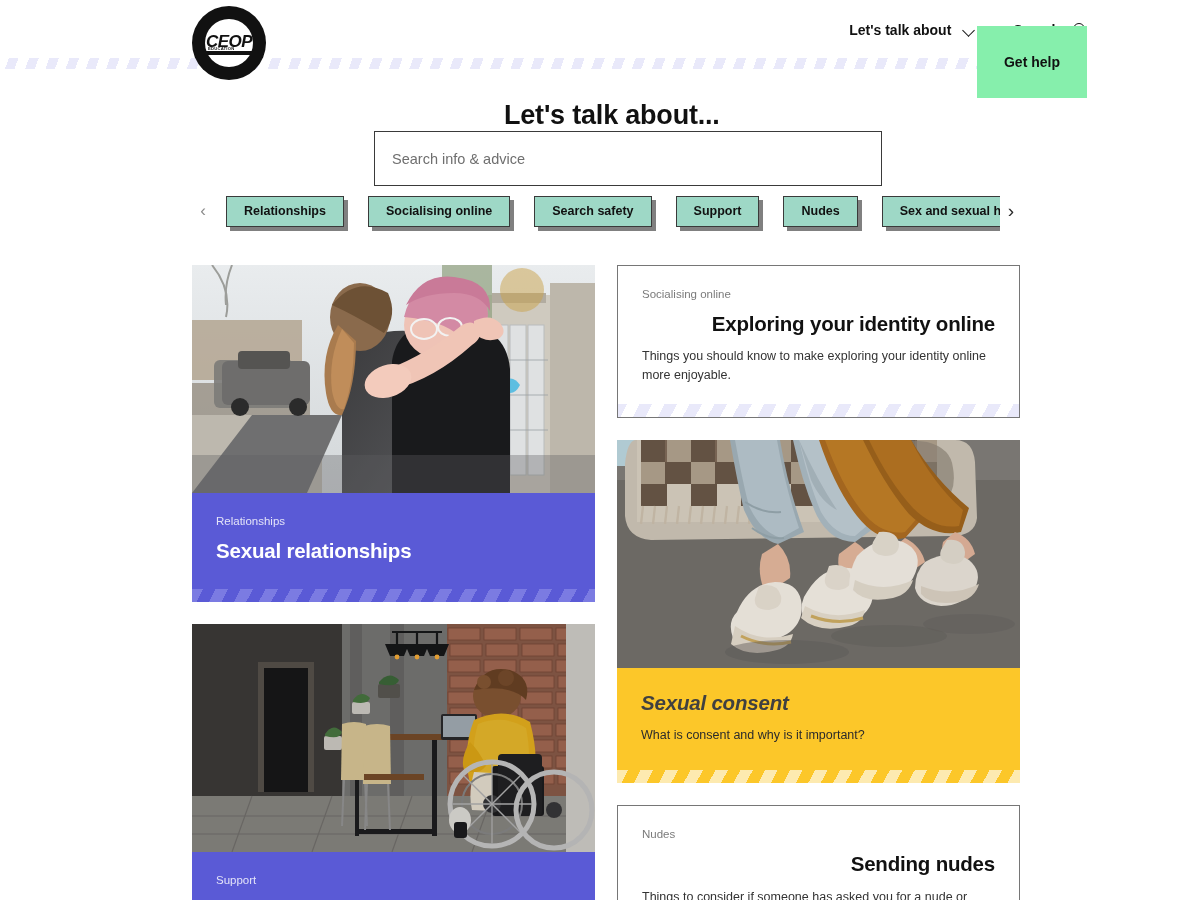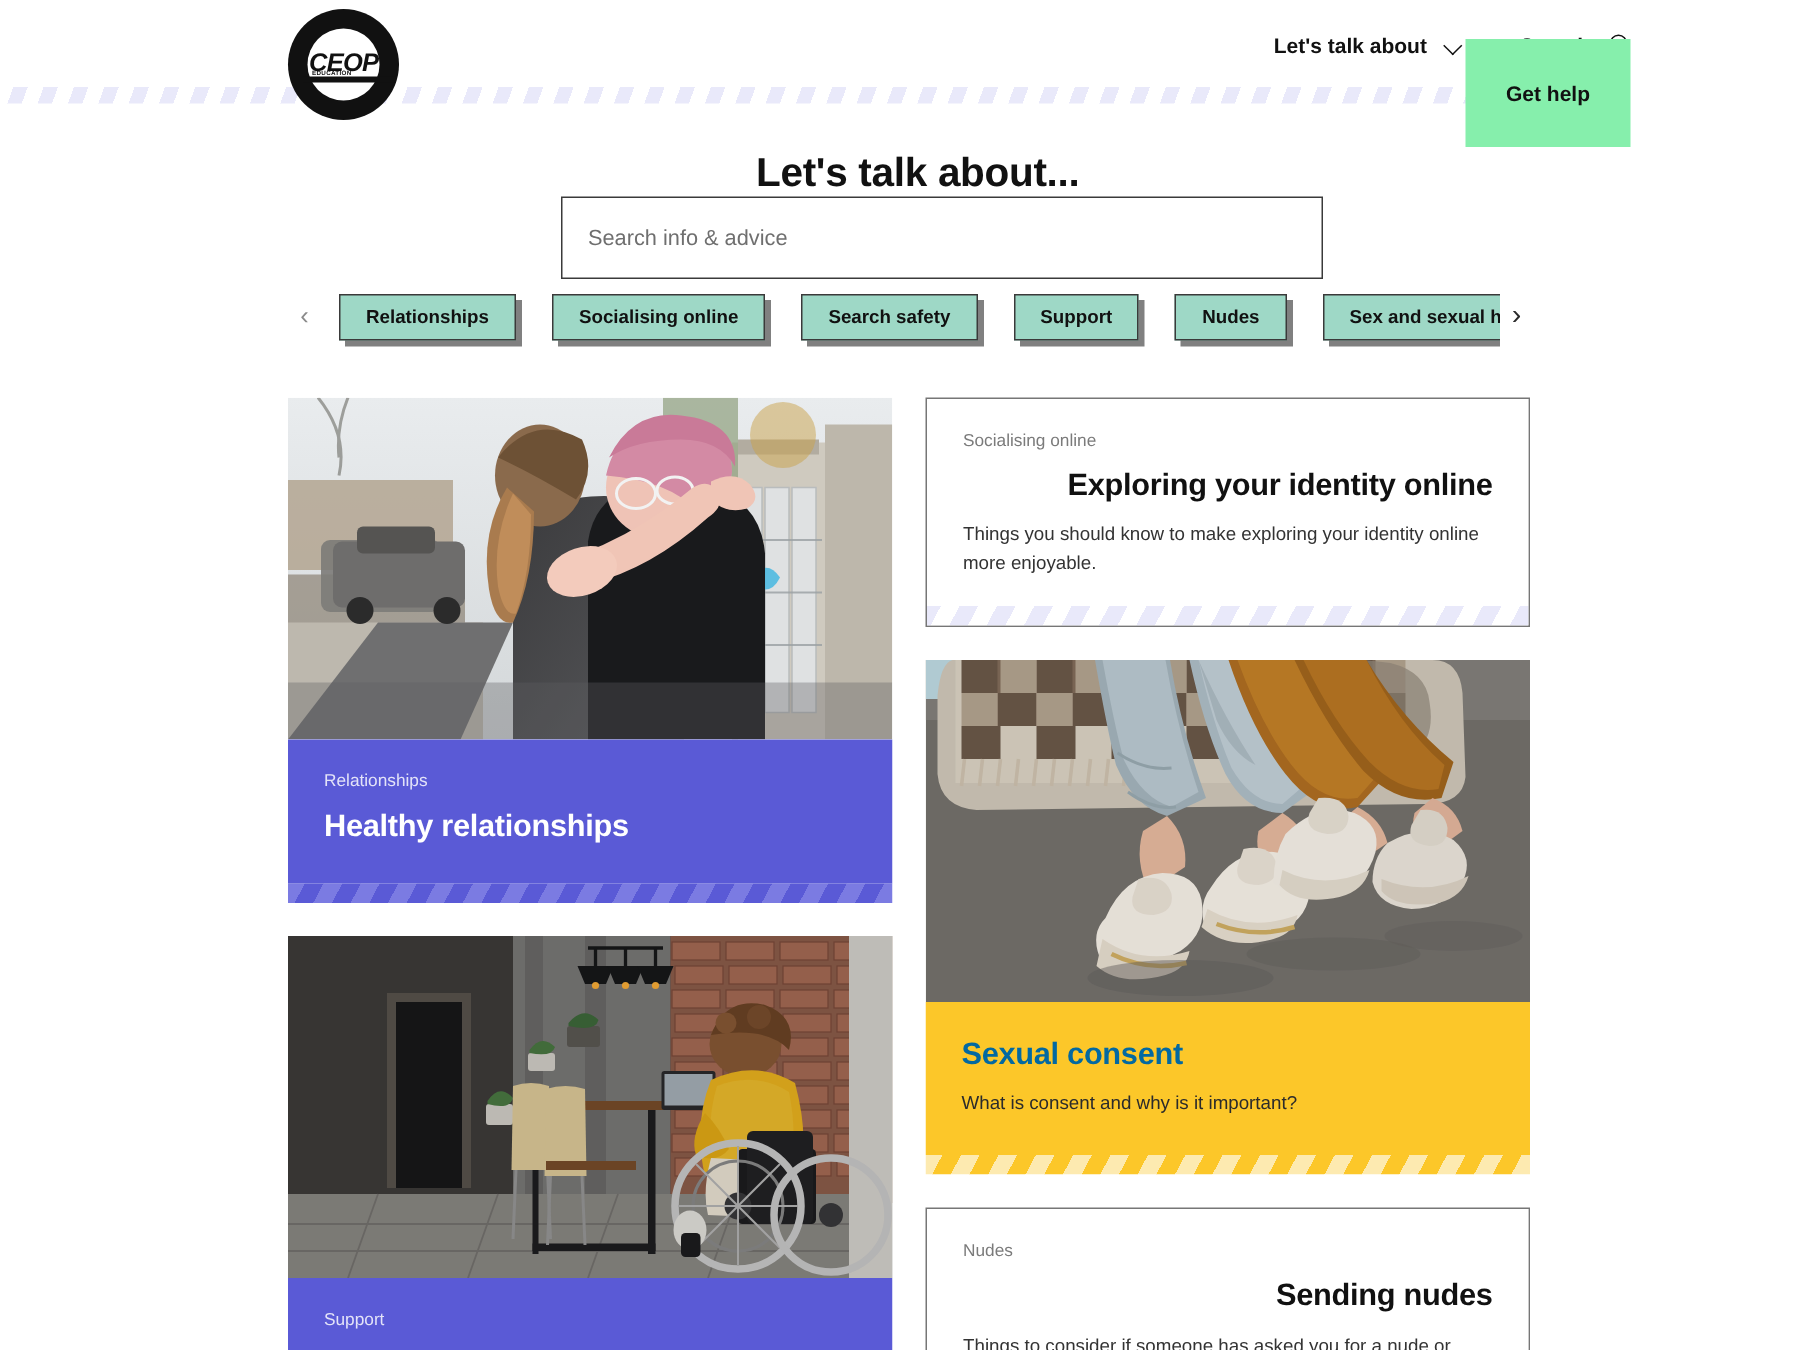--- a/index.html
+++ b/index.html
@@ -175,21 +175,21 @@
   .card.purple .card-body { background: #5a5ad6; }
   .card.purple .card-kicker { color: #e3e3f8; }
   .card.purple .card-title { color: #ffffff; }
   .card.purple .stripes {
     background-image: repeating-linear-gradient(
       -62deg, #7b7be2 0px, #7b7be2 11px, #5a5ad6 11px, #5a5ad6 22px);
   }
 
   
   .card.yellow .card-body { background: #fcc729; }
-  .card.yellow .card-title { color: #0369a1; }
+  .card.yellow .card-title { color: #404040; font-style: italic; }
   .card.yellow .card-desc { color: #2b2b2b; }
   .card.yellow .stripes {
     background-image: repeating-linear-gradient(
       -62deg, #fdeab0 0px, #fdeab0 11px, #fcc729 11px, #fcc729 22px);
   }
 
   
   .card.white { border: 1.4px solid #767676; background: #fff; }
   .card.white .card-body { background: #ffffff; }
   .card.white .card-kicker { color: #7b7b7b; }
@@ -317,21 +317,21 @@
           <path d="M146 60 q-18 30 -12 68 q4 24 16 22 q14 -30 14 -74 z" fill="#a97b4e"></path>
           <path d="M150 64 q-14 30 -10 62 q4 20 12 18 q10 -28 10 -66 z" fill="#c08d5a"></path>
           <path d="M196 104 q38 -14 74 -44 q10 -6 16 2 q6 10 -6 18 q-38 34 -78 44 z" fill="#f0c5b6"></path>
           <ellipse cx="196" cy="116" rx="24" ry="16" fill="#f3cbbc" transform="rotate(-18 196 116)"></ellipse>
           <path d="M282 56 q16 -8 26 2 q8 10 -2 16 q-14 4 -24 -6 z" fill="#f0c5b6"></path>
           <rect x="0" y="190" width="403" height="38" fill="#5f5f60" opacity="0.35"></rect>
         </svg>
       </div>
       <div class="card-body">
         <div class="card-kicker">Relationships</div>
-        <div class="card-title">Healthy relationships</div>
+        <div class="card-title">Sexual relationships</div>
       </div>
       <div class="stripes"></div>
     </div>
 
     <div class="card purple">
       <div class="card-img">
         <svg viewBox="0 0 403 228" preserveAspectRatio="none" aria-hidden="true">
           <rect x="0" y="0" width="403" height="228" fill="#4b4845"></rect>
           <rect x="0" y="0" width="150" height="175" fill="#3f3d3b"></rect>
           <rect x="66" y="38" width="56" height="130" fill="#5b554e"></rect>

